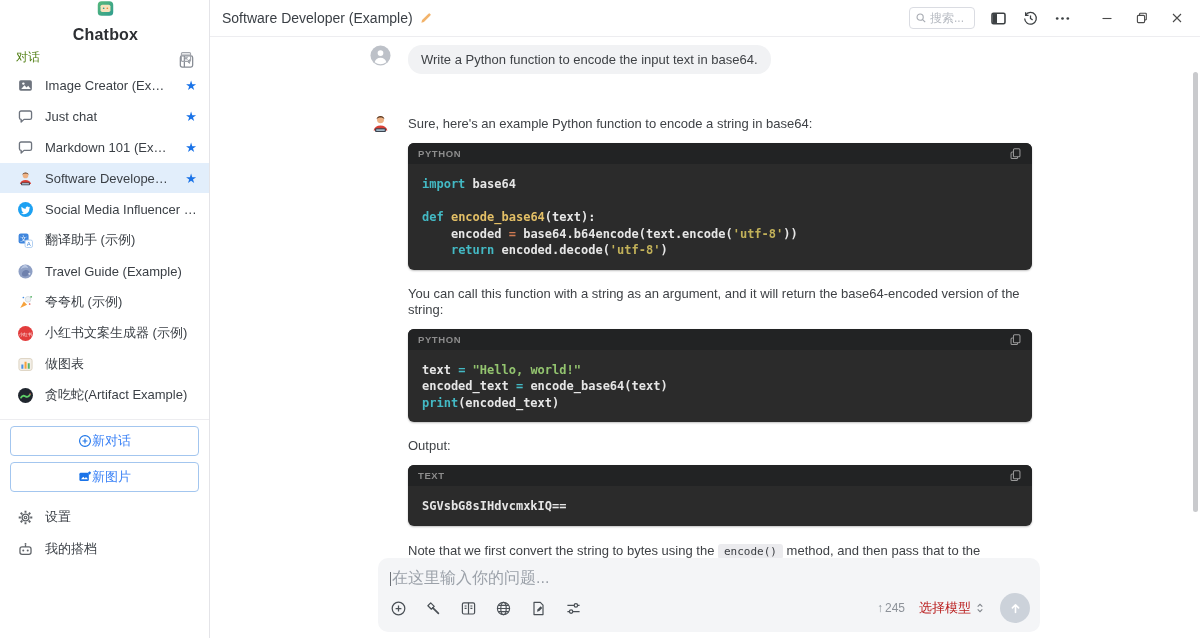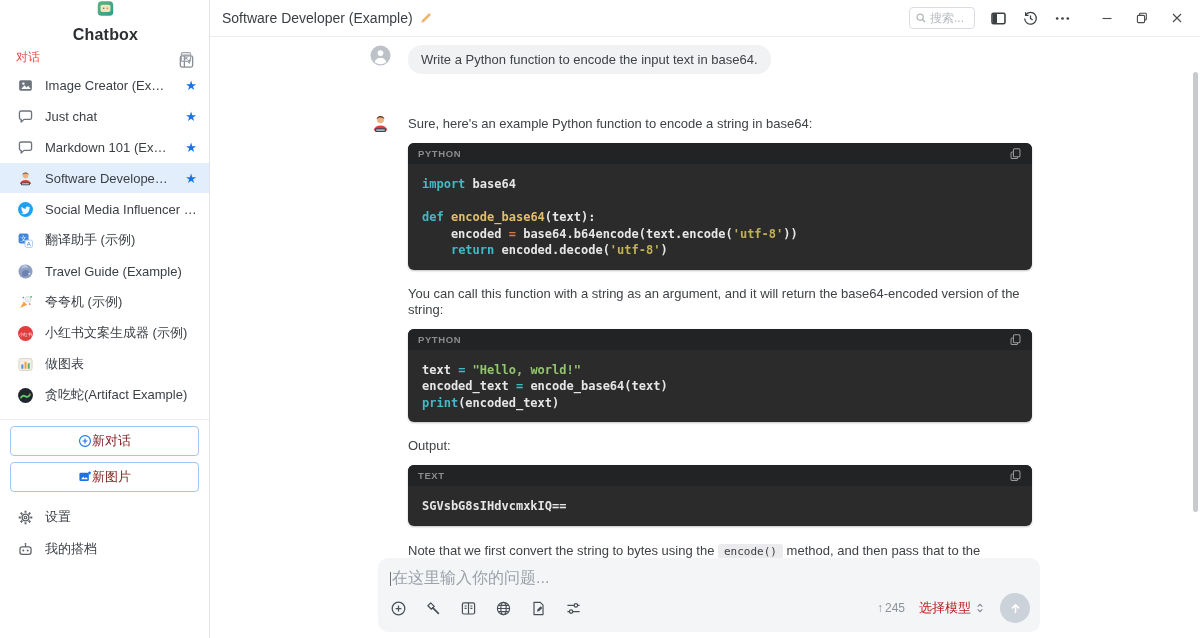--- a/index.html
+++ b/index.html
@@ -6,30 +6,30 @@
   html,body { width:1200px; height:638px; overflow:hidden; background:#fff;
     font-family:"Liberation Sans", sans-serif; }
   .app { display:flex; width:1200px; height:638px; }
 
   
   .sidebar { width:210px; border-right:1px solid #e4e4e8; display:flex; flex-direction:column; background:#fff; }
   .sb-header { height:44px; display:flex; align-items:center; padding:0 14px 0 16px; gap:9px;flex-direction:column; }
   .sb-title { font-size:16px; font-weight:bold; color:#2d2f33; letter-spacing:.2px; }
   .sb-header .ic-right { margin-left:auto; }
   .sb-section { height:26px; display:flex; align-items:center; padding:0 16px; }
-  .sb-section-label { font-size:12px; color:#ef4444; }
+  .sb-section-label { font-size:12px; color:#4d7c0f; }
   .sb-section .ic-right { margin-left:auto; }
   .sb-list { flex:0 0 auto; }
   .sb-item { height:30px; margin-bottom:1px; display:flex; align-items:center; gap:11px; padding:0 12px 0 17px; font-size:13px; color:#3a3f45; cursor:default; }
   .sb-item.selected { background:#e2eefb; }
   .sb-label { flex:1; white-space:nowrap; overflow:hidden; text-overflow:ellipsis; }
   .star { color:#1a73e8; font-size:13px; margin-left:4px; }
   .sb-divider { border-top:1px solid #ededf0; margin-top:8px; }
   .sb-btn { margin:6px 10px 0; height:30px; border:1px solid #a3c6ef; border-radius:4px; background:#fff;
-    color:#7f1d1d; font-size:13px; display:flex; align-items:center; justify-content:center; cursor:pointer; }
+    color:#3b82f6; font-size:13px; display:flex; align-items:center; justify-content:center; cursor:pointer; }
   .sb-links { margin-top:9px; }
   .sb-link { height:32px; display:flex; align-items:center; gap:11px; padding:0 17px; font-size:13px; color:#3a3f45; }
 
   .ic { display:inline-flex; width:17px; height:17px; align-items:center; justify-content:center; flex:0 0 auto; }
   .ic svg { width:100%; height:100%; }
   .ic-14 { width:14px; height:14px; }
   .ic-12 { width:12px; height:12px; }
 
   
   .main { flex:1; position:relative; background:#fff; }

